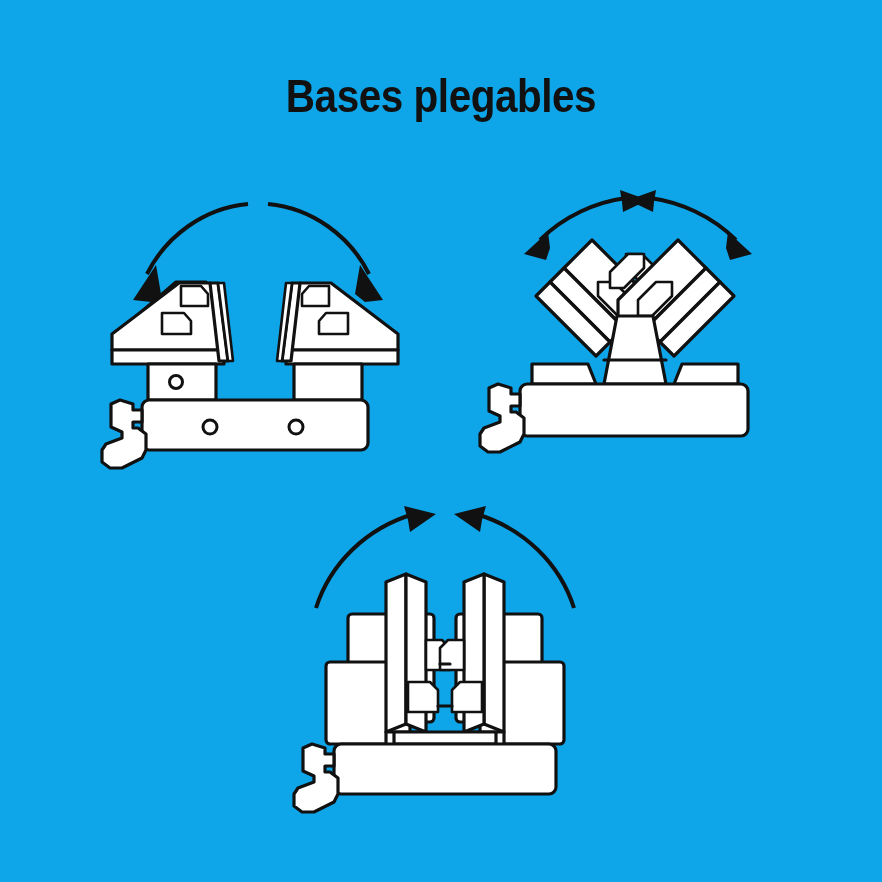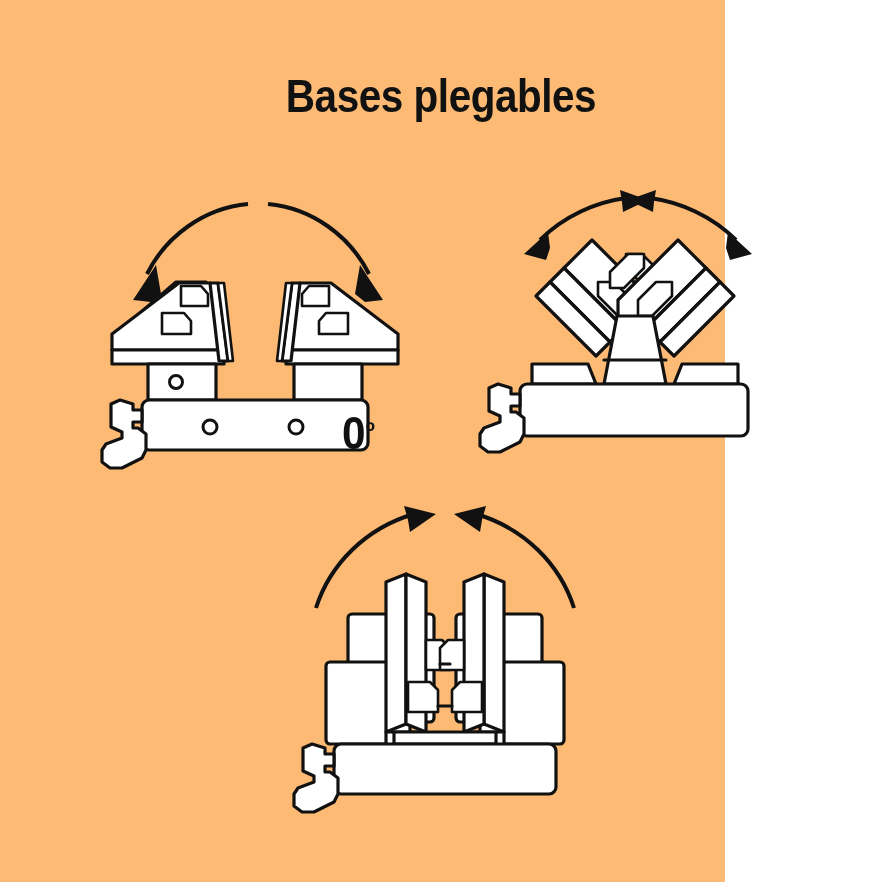--- a/index.html
+++ b/index.html
@@ -12,23 +12,23 @@
     width: 882px;
     height: 882px;
     font-family: "Liberation Sans", sans-serif;
     color: #111111;
     overflow: hidden;
     position: relative;
   }
 
   #page {
     position: relative;
-    width: 725px;
+    width: 882px;
     height: 882px;
-    background: #fdba74;
+    background: #0ea5e9;
   }
 
   
   .title {
     position: absolute;
     left: 0;
     top: 68px;
     width: 882px;
     text-align: center;
     font-family: "Liberation Sans", sans-serif;
@@ -181,23 +181,20 @@
       </g>
 
       <g>
         <path class="ln" d="M42,228 L33,228 L33,222 L20,218 L11,222 L11,245
                             L22,250 L22,256 L6,262 L2,268 L2,280 L10,286
                             L22,286 L42,276 L46,268 L46,252 L38,246
                             L33,246 L33,240 L42,240 Z"></path>
       </g>
     </svg>
 
-    <div class="angle-label" id="label-0">
-      <span class="num">0</span><span class="deg">º</span>
-    </div>
   </div>
 
   <div class="figure" id="fig-45">
     <svg viewBox="0 0 310 300" width="310" height="300">
 
       <g>
         <path class="arc" d="M60,58 C84,34 116,20 146,16"></path>
         <polygon class="head" points="140,8 168,18 143,30 142,20"></polygon>
         <polygon class="head" points="68,50 44,72 66,78 70,66"></polygon>
       </g>

